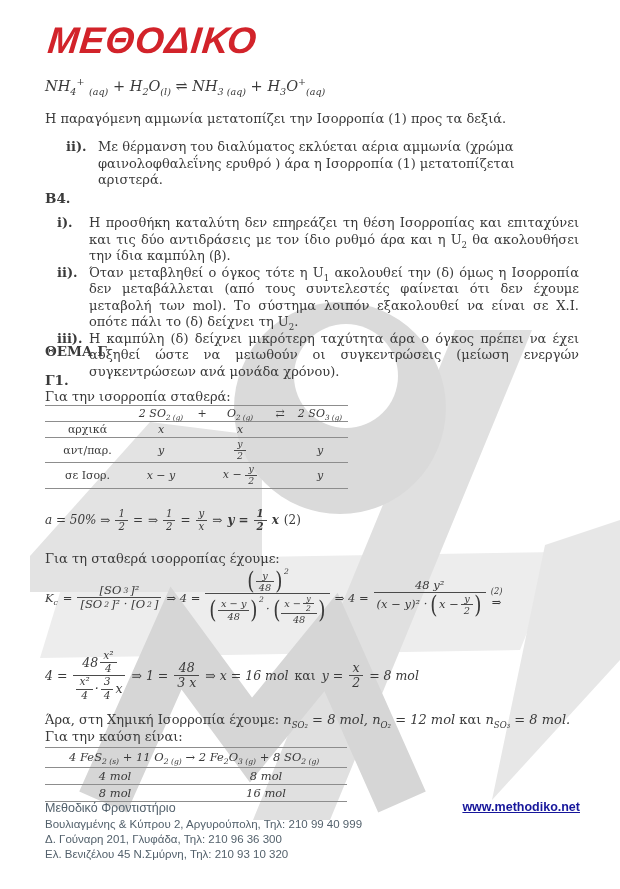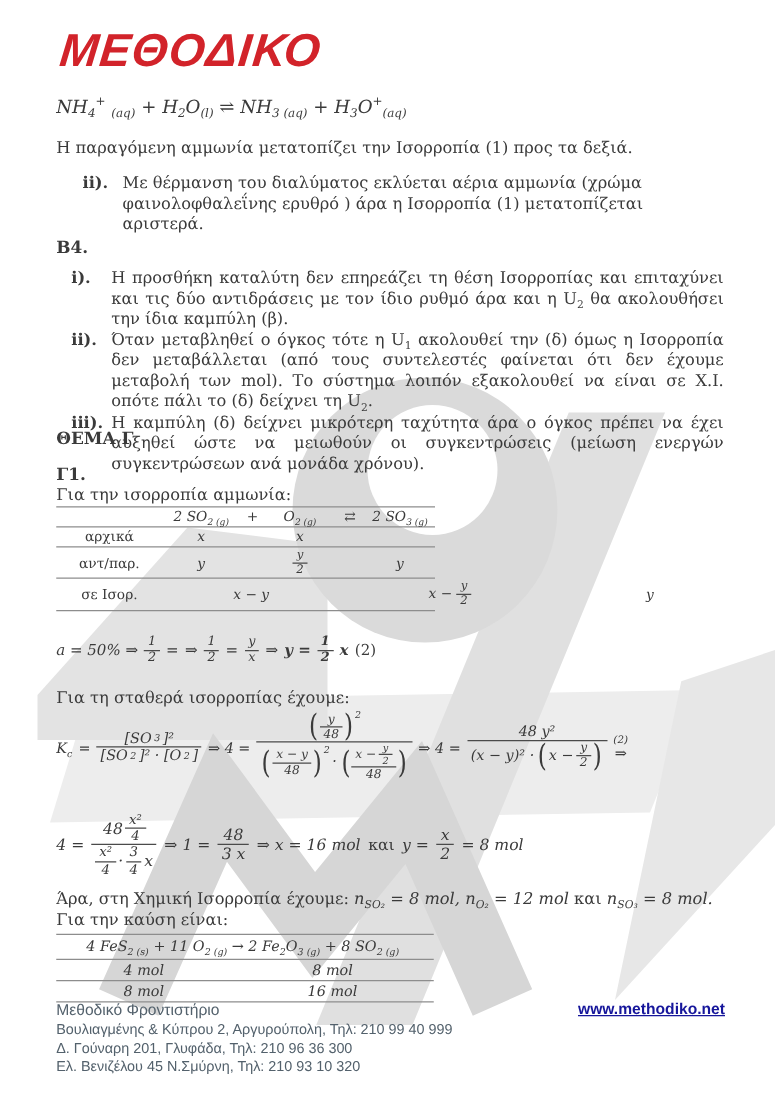--- a/index.html
+++ b/index.html
@@ -87,21 +87,21 @@
         <span class="bd">Όταν μεταβληθεί ο όγκος τότε η U<sub>1</sub> ακολουθεί την (δ) όμως η Ισορροπία δεν μεταβάλλεται (από τους συντελεστές φαίνεται ότι δεν έχουμε μεταβολή των mol). Το σύστημα λοιπόν εξακολουθεί να είναι σε Χ.Ι. οπότε πάλι το (δ) δείχνει τη U<sub>2</sub>.</span>
       </div>
       <div class="li txt just">
         <span class="mk">iii).</span>
         <span class="bd">Η καμπύλη (δ) δείχνει μικρότερη ταχύτητα άρα ο όγκος πρέπει να έχει αυξηθεί ώστε να μειωθούν οι συγκεντρώσεις (μείωση ενεργών συγκεντρώσεων ανά μονάδα χρόνου).</span>
       </div>
     </div>
 
     <div class="abs hdg" style="top:343px;left:45px;">ΘΕΜΑ Γ</div>
     <div class="abs hdg" style="top:372px;left:45px;text-align:center;">Γ1.</div>
-    <div class="abs txt" style="top:389px;left:45px;">Για την ισορροπία αμμωνία:</div>
+    <div class="abs txt" style="top:389px;left:45px;">Για την ισορροπία σταθερά:</div>
 
     <div class="abs t1" style="top:405px;left:45px;width:303px;">
       <div class="trow">
         <div></div>
         <div class="math">2 SO<sub>2 (g)</sub></div>
         <div>+</div>
         <div class="math">O<sub>2 (g)</sub></div>
         <div>⇄</div>
         <div class="math">2 SO<sub>3 (g)</sub></div>
       </div>
@@ -119,21 +119,21 @@
         <div></div>
         <div class="math">
           <span class="frac sm">
             <span class="num">y</span>
             <span class="den">2</span>
           </span>
         </div>
         <div></div>
         <div class="math">y</div>
       </div>
-      <div class="trow" style="border-bottom:1.3px solid #8d8d8d;gap:40px;">
+      <div class="trow" style="border-bottom:1.3px solid #8d8d8d;">
         <div>σε Ισορ.</div>
         <div class="math">x − y</div>
         <div></div>
         <div class="math">
           <span>x −</span>
           <span class="frac sm" style="vertical-align:middle;">
             <span class="num">y</span>
             <span class="den">2</span>
           </span>
         </div>

